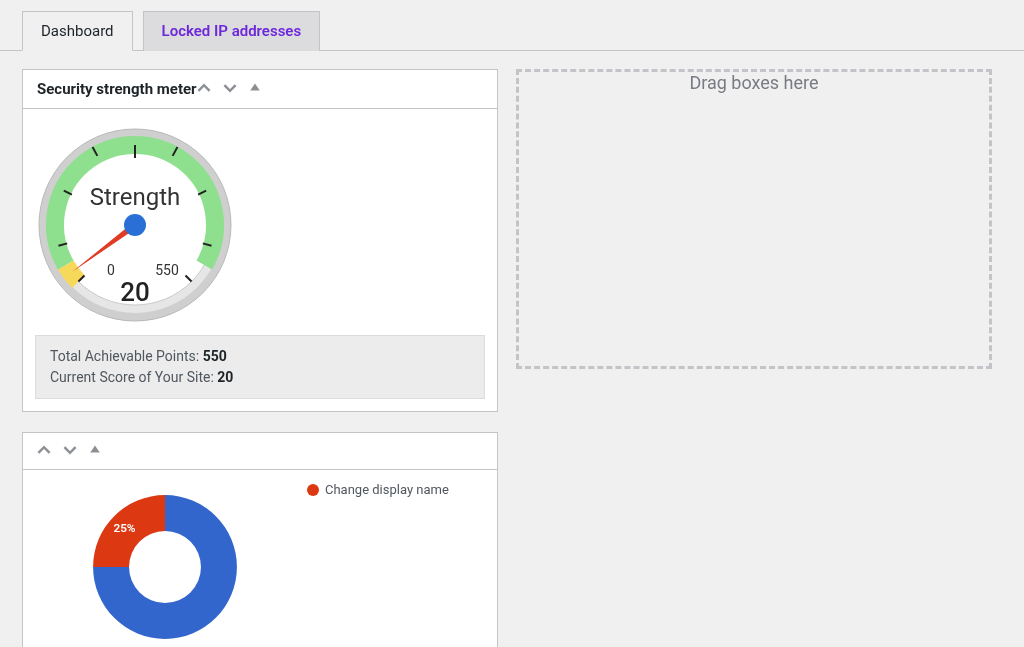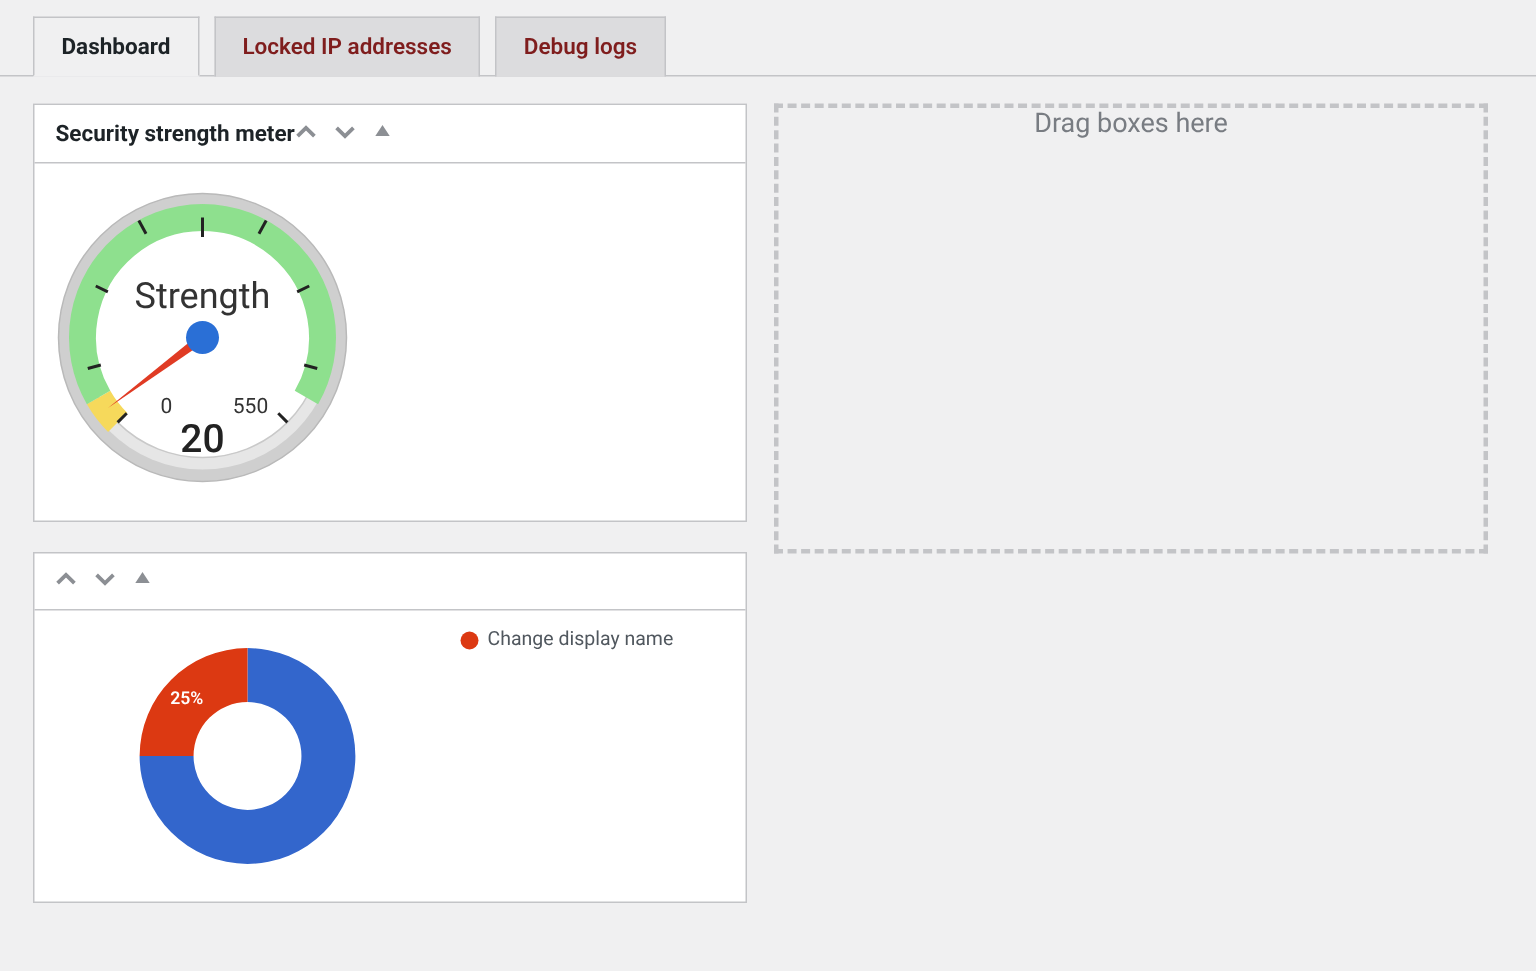--- a/index.html
+++ b/index.html
@@ -21,32 +21,32 @@
     gap: 10px;
     padding: 0 22px;
     border-bottom: 1px solid #c3c4c7;
     margin-top: 10px;
   }
   .tab {
     padding: 10px 18px;
     background: #dcdcde;
     border: 1px solid #c3c4c7;
     border-bottom: none;
-    color: #7f1d1d;
+    color: #6d28d9;
     font-size: 15px;
     font-weight: 600;
     cursor: pointer;
     position: relative;
     top: 1px;
   }
   .tab.active {
     background: #f0f0f1;
     border-bottom: 1px solid #f0f0f1;
     color: #1d2327;
-    font-weight: 700;
+    font-weight: 400;
   }
 
   
   .content {
     display: flex;
     gap: 18px;
     padding: 18px 22px;
   }
   .col { width: 476px; }
 
@@ -125,21 +125,20 @@
     flex: 0 0 12px;
     margin-top: 2px;
   }
 </style>
 </head>
 <body>
 
 <div class="tabstrip">
   <div class="tab active">Dashboard</div>
   <div class="tab">Locked IP addresses</div>
-  <div class="tab">Debug logs</div>
 </div>
 
 <div class="content">
 
   <div class="col">
 
     <div class="postbox">
       <div class="postbox-header">
         <span class="postbox-title">Security strength meter</span>
         <div class="postbox-controls">
@@ -190,20 +189,28 @@
 
             <polygon points="100,96 100,104 37,147" fill="#e03b24"></polygon>
             <circle cx="100" cy="100" r="11" fill="#2a6fd6"></circle>
 
             <text x="76" y="150" text-anchor="middle" font-size="14" fill="#333">0</text>
             <text x="132" y="150" text-anchor="middle" font-size="14" fill="#333">550</text>
 
             <text x="100" y="176" text-anchor="middle" font-size="26" font-weight="500" fill="#222">20</text>
           </svg>
         </div>
+        <div class="infobox">
+          <div>
+            <span>Total Achievable Points: </span><b>550</b>
+          </div>
+          <div>
+            <span>Current Score of Your Site: </span><b>20</b>
+          </div>
+        </div>
       </div>
     </div>
 
     <div class="postbox">
       <div class="postbox-header">
         <div class="postbox-controls">
           <span class="ctrl">
             <svg width="14" height="14" viewBox="0 0 10 10">
                 <path d="M1 7 L5 3 L9 7" stroke="#8c8f94" stroke-width="1.8" fill="none"></path>
               </svg>

